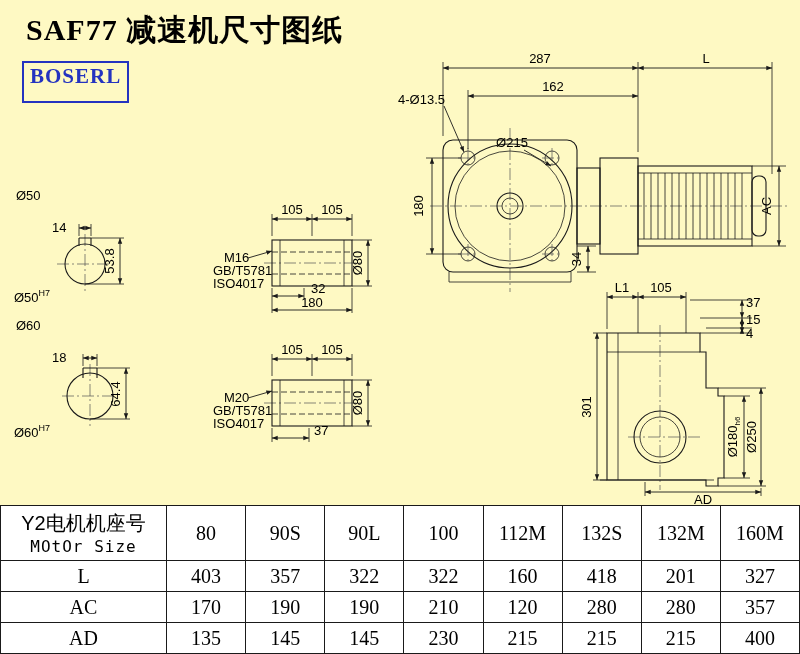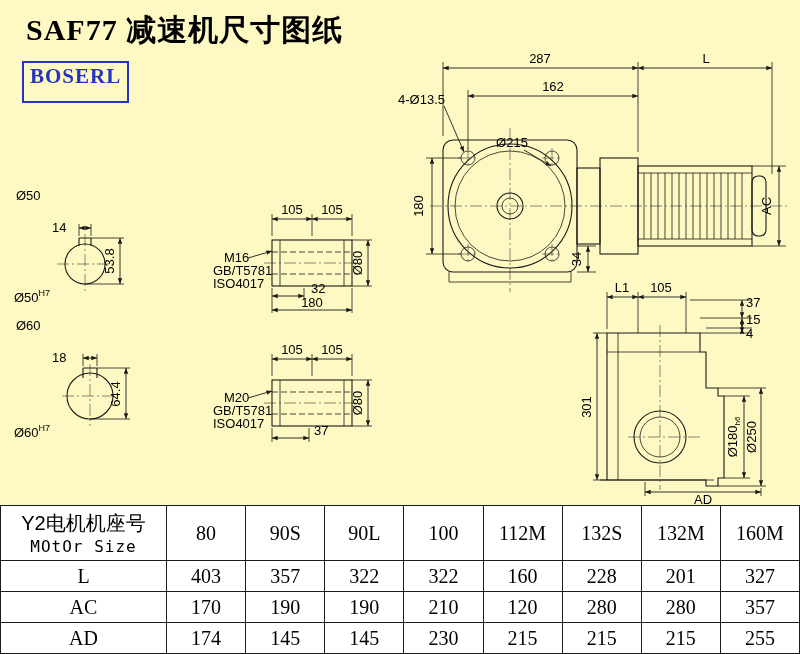--- a/index.html
+++ b/index.html
@@ -199,41 +199,41 @@
         <td>132M</td>
         <td>160M</td>
       </tr>
       <tr class="row">
         <td>L</td>
         <td>403</td>
         <td>357</td>
         <td>322</td>
         <td>322</td>
         <td>160</td>
-        <td>228</td>
+        <td>418</td>
         <td>201</td>
         <td>327</td>
       </tr>
       <tr class="row">
         <td>AC</td>
         <td>170</td>
         <td>190</td>
         <td>190</td>
         <td>210</td>
         <td>120</td>
         <td>280</td>
         <td>280</td>
         <td>357</td>
       </tr>
       <tr class="row">
         <td>AD</td>
-        <td>174</td>
+        <td>135</td>
         <td>145</td>
         <td>145</td>
         <td>230</td>
         <td>215</td>
         <td>215</td>
         <td>215</td>
-        <td>255</td>
+        <td>400</td>
       </tr>
     </tbody>
   </table>
 </div>
 
 </body></html>

